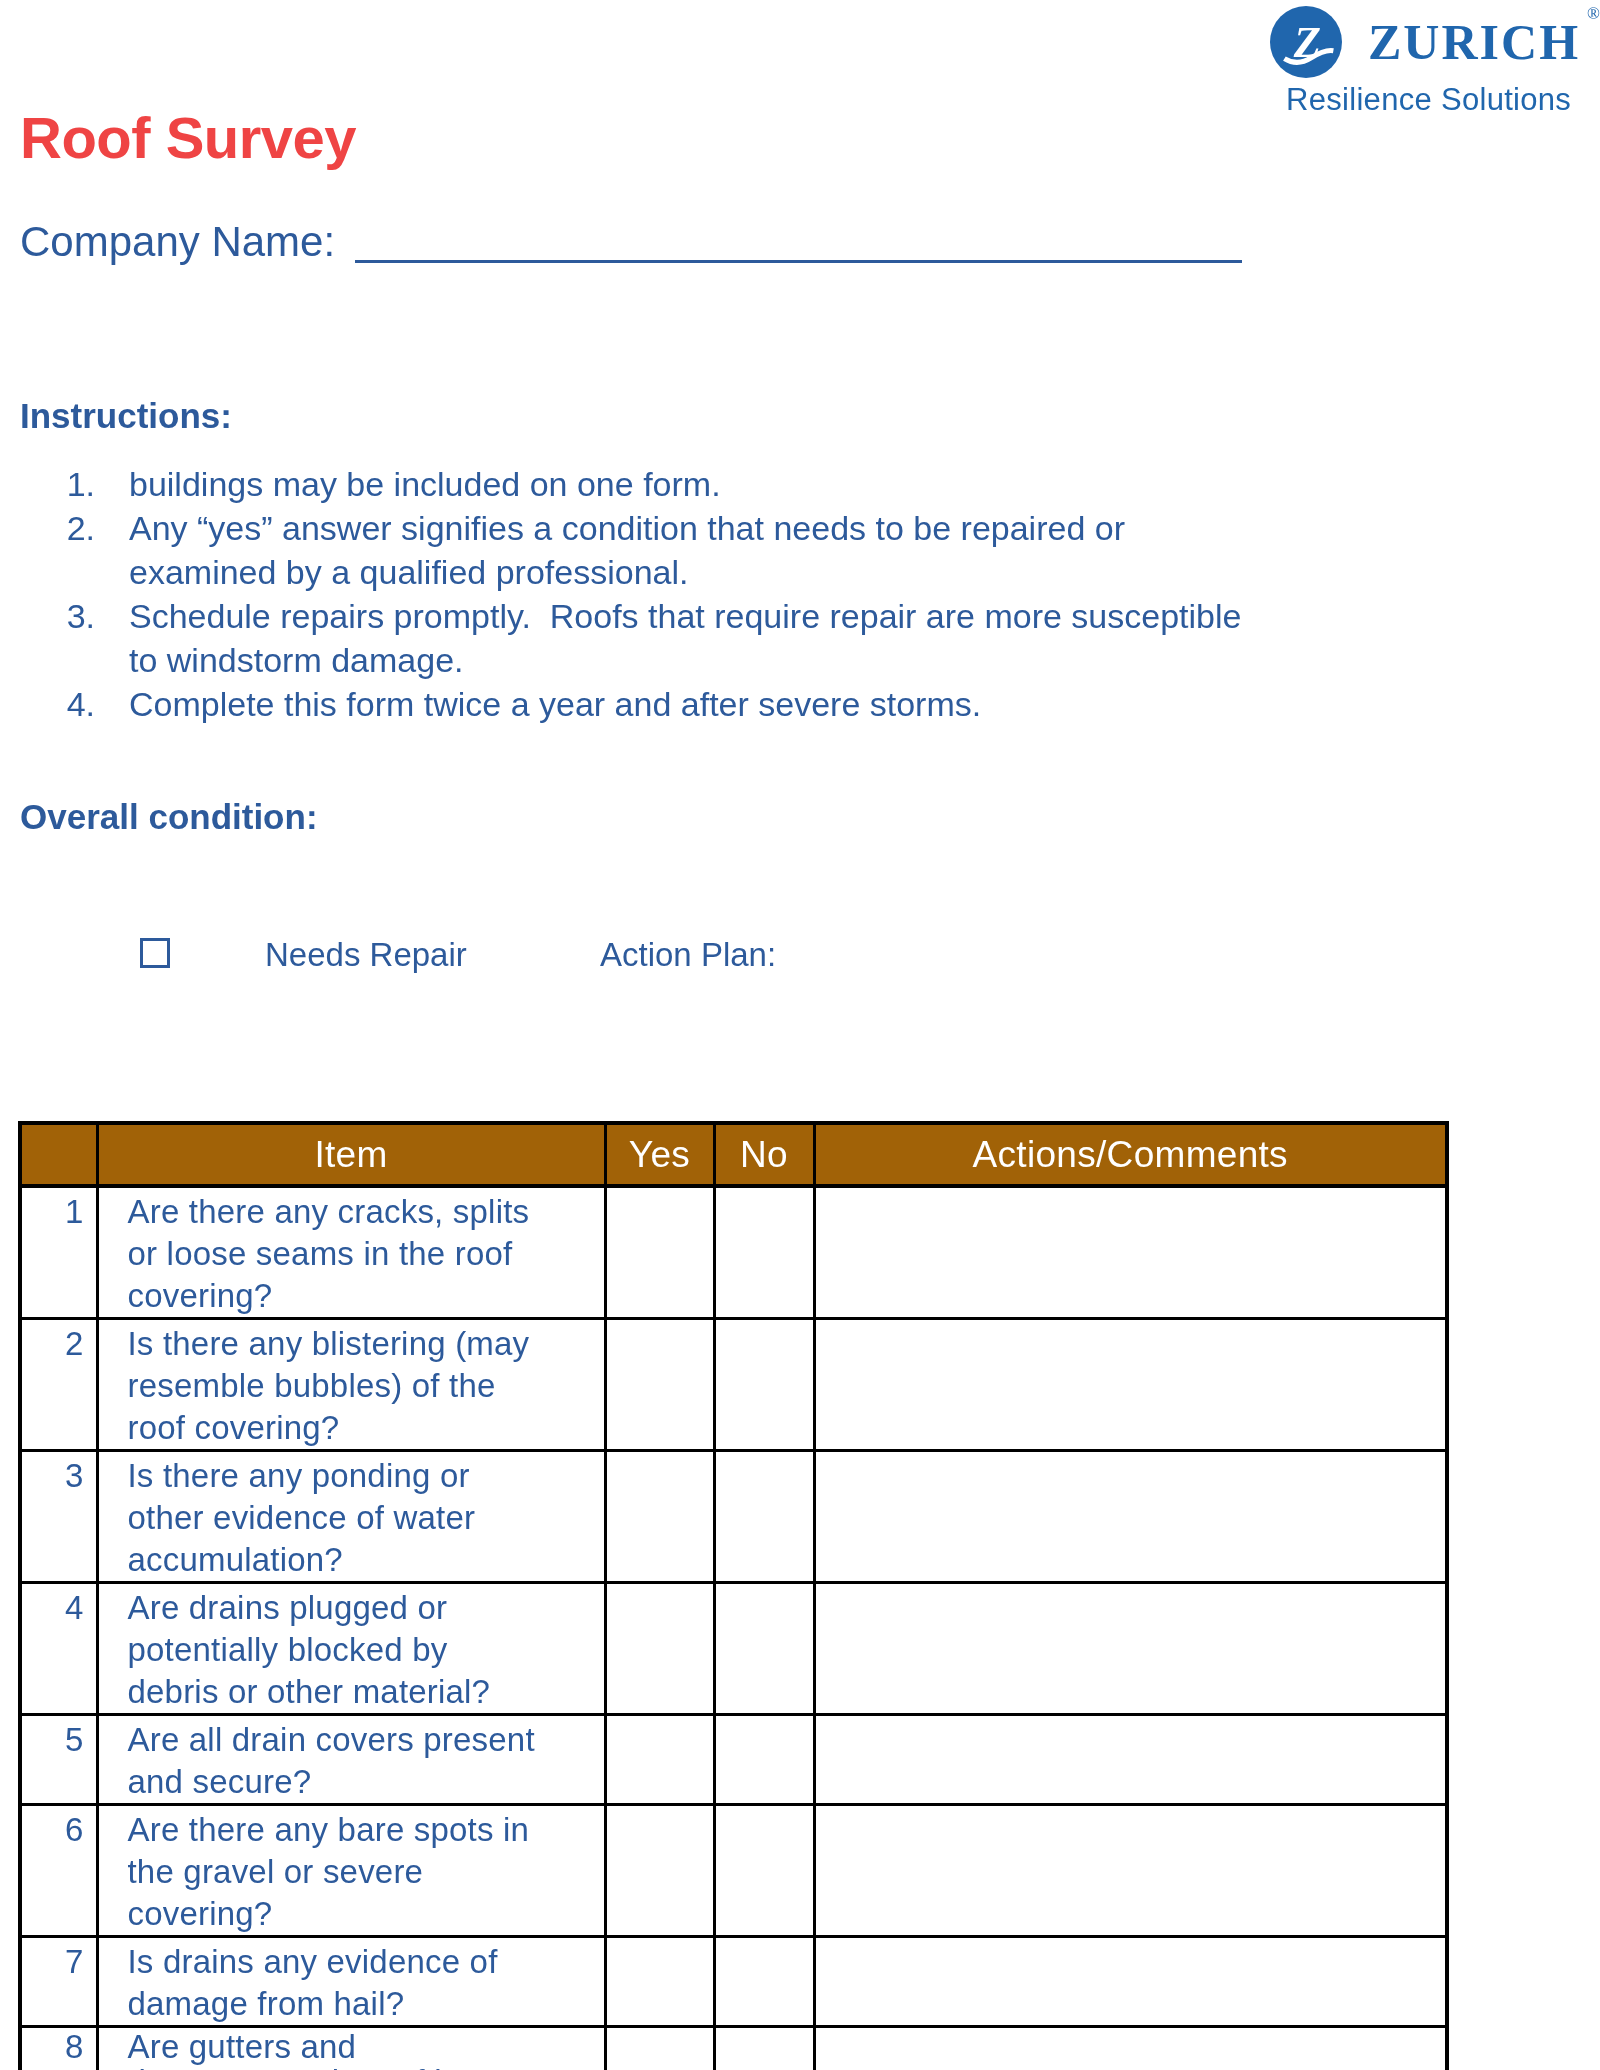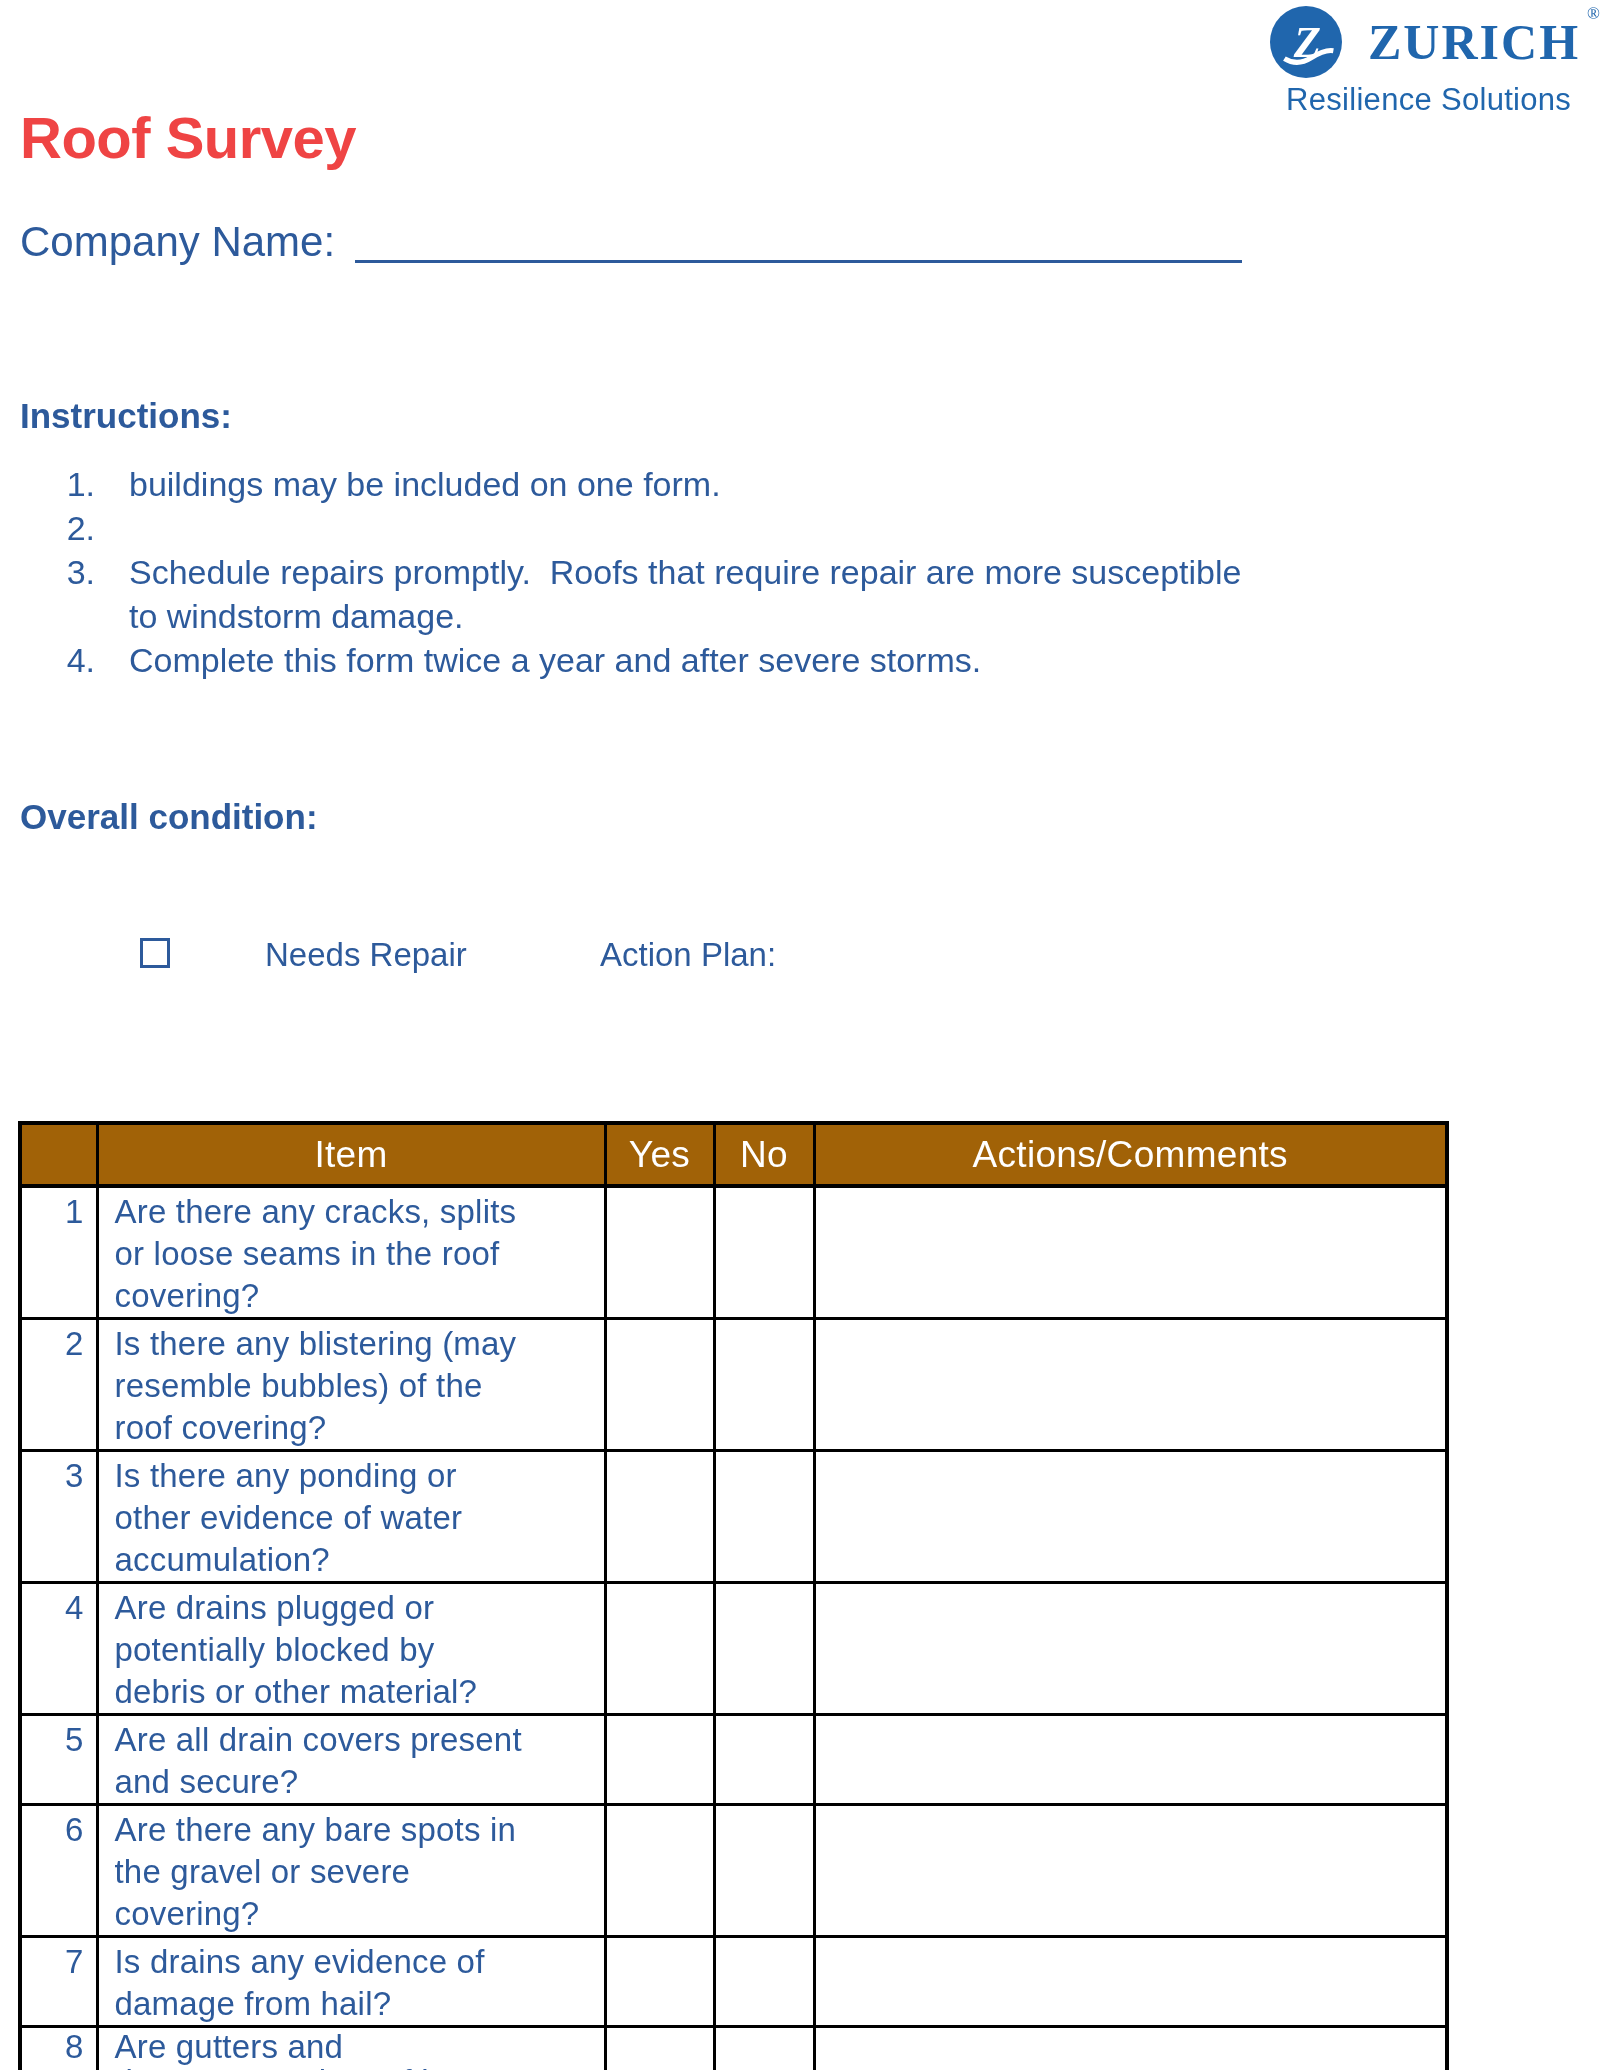--- a/index.html
+++ b/index.html
@@ -49,21 +49,21 @@
 
   
   .survey{position:absolute;left:18px;top:1121px;width:1427px;border-collapse:collapse;
     table-layout:fixed;border:4px solid #000;}
   .c-num{width:77px;}.c-item{width:508px;}.c-yes{width:109px;}.c-no{width:100px;}.c-act{width:633px;}
   .survey th{background:#a16207;color:#ffffff;font-weight:normal;font-size:37px;
     height:59px;border:3px solid #000;border-bottom-width:4px;text-align:center;padding:0;letter-spacing:0.3px;}
   .survey td{border:3px solid #000;vertical-align:top;color:#2D5A9B;font-size:33px;
     line-height:42px;padding:3px 0 0 0;letter-spacing:0.2px;overflow:hidden;}
   .survey td.num{text-align:right;padding-right:12px;}
-  .survey td.item{padding-left:16px;}
+  .survey td.item{padding-left:29px;}
   .survey td.item > div{white-space:pre;}
   tr.r1{height:123px;}tr.r2{height:123px;}tr.r3{height:129px;}tr.r4{height:126px;}
   tr.r5{height:82px;}tr.r6{height:123px;}tr.r7{height:85px;}tr.r8{height:64px;}
   tr.r8 td{line-height:35px;padding-top:1px;}
 </style>
 </head>
 <body>
 
 <div class="page">
 
@@ -93,20 +93,24 @@
 
   <div class="instructions">
     <div class="instr">
       <span class="inum">1.</span>
       <span class="itext">
           <div>buildings may be included on one form.</div>
         </span>
     </div>
     <div class="instr">
       <span class="inum">2.</span>
+      <span class="itext">
+          <div>Any “yes” answer signifies a condition that needs to be repaired or</div>
+          <div>examined by a qualified professional.</div>
+        </span>
     </div>
     <div class="instr">
       <span class="inum">3.</span>
       <span class="itext">
           <div>Schedule repairs promptly.  Roofs that require repair are more susceptible</div>
           <div>to windstorm damage.</div>
         </span>
     </div>
     <div class="instr">
       <span class="inum">4.</span>

